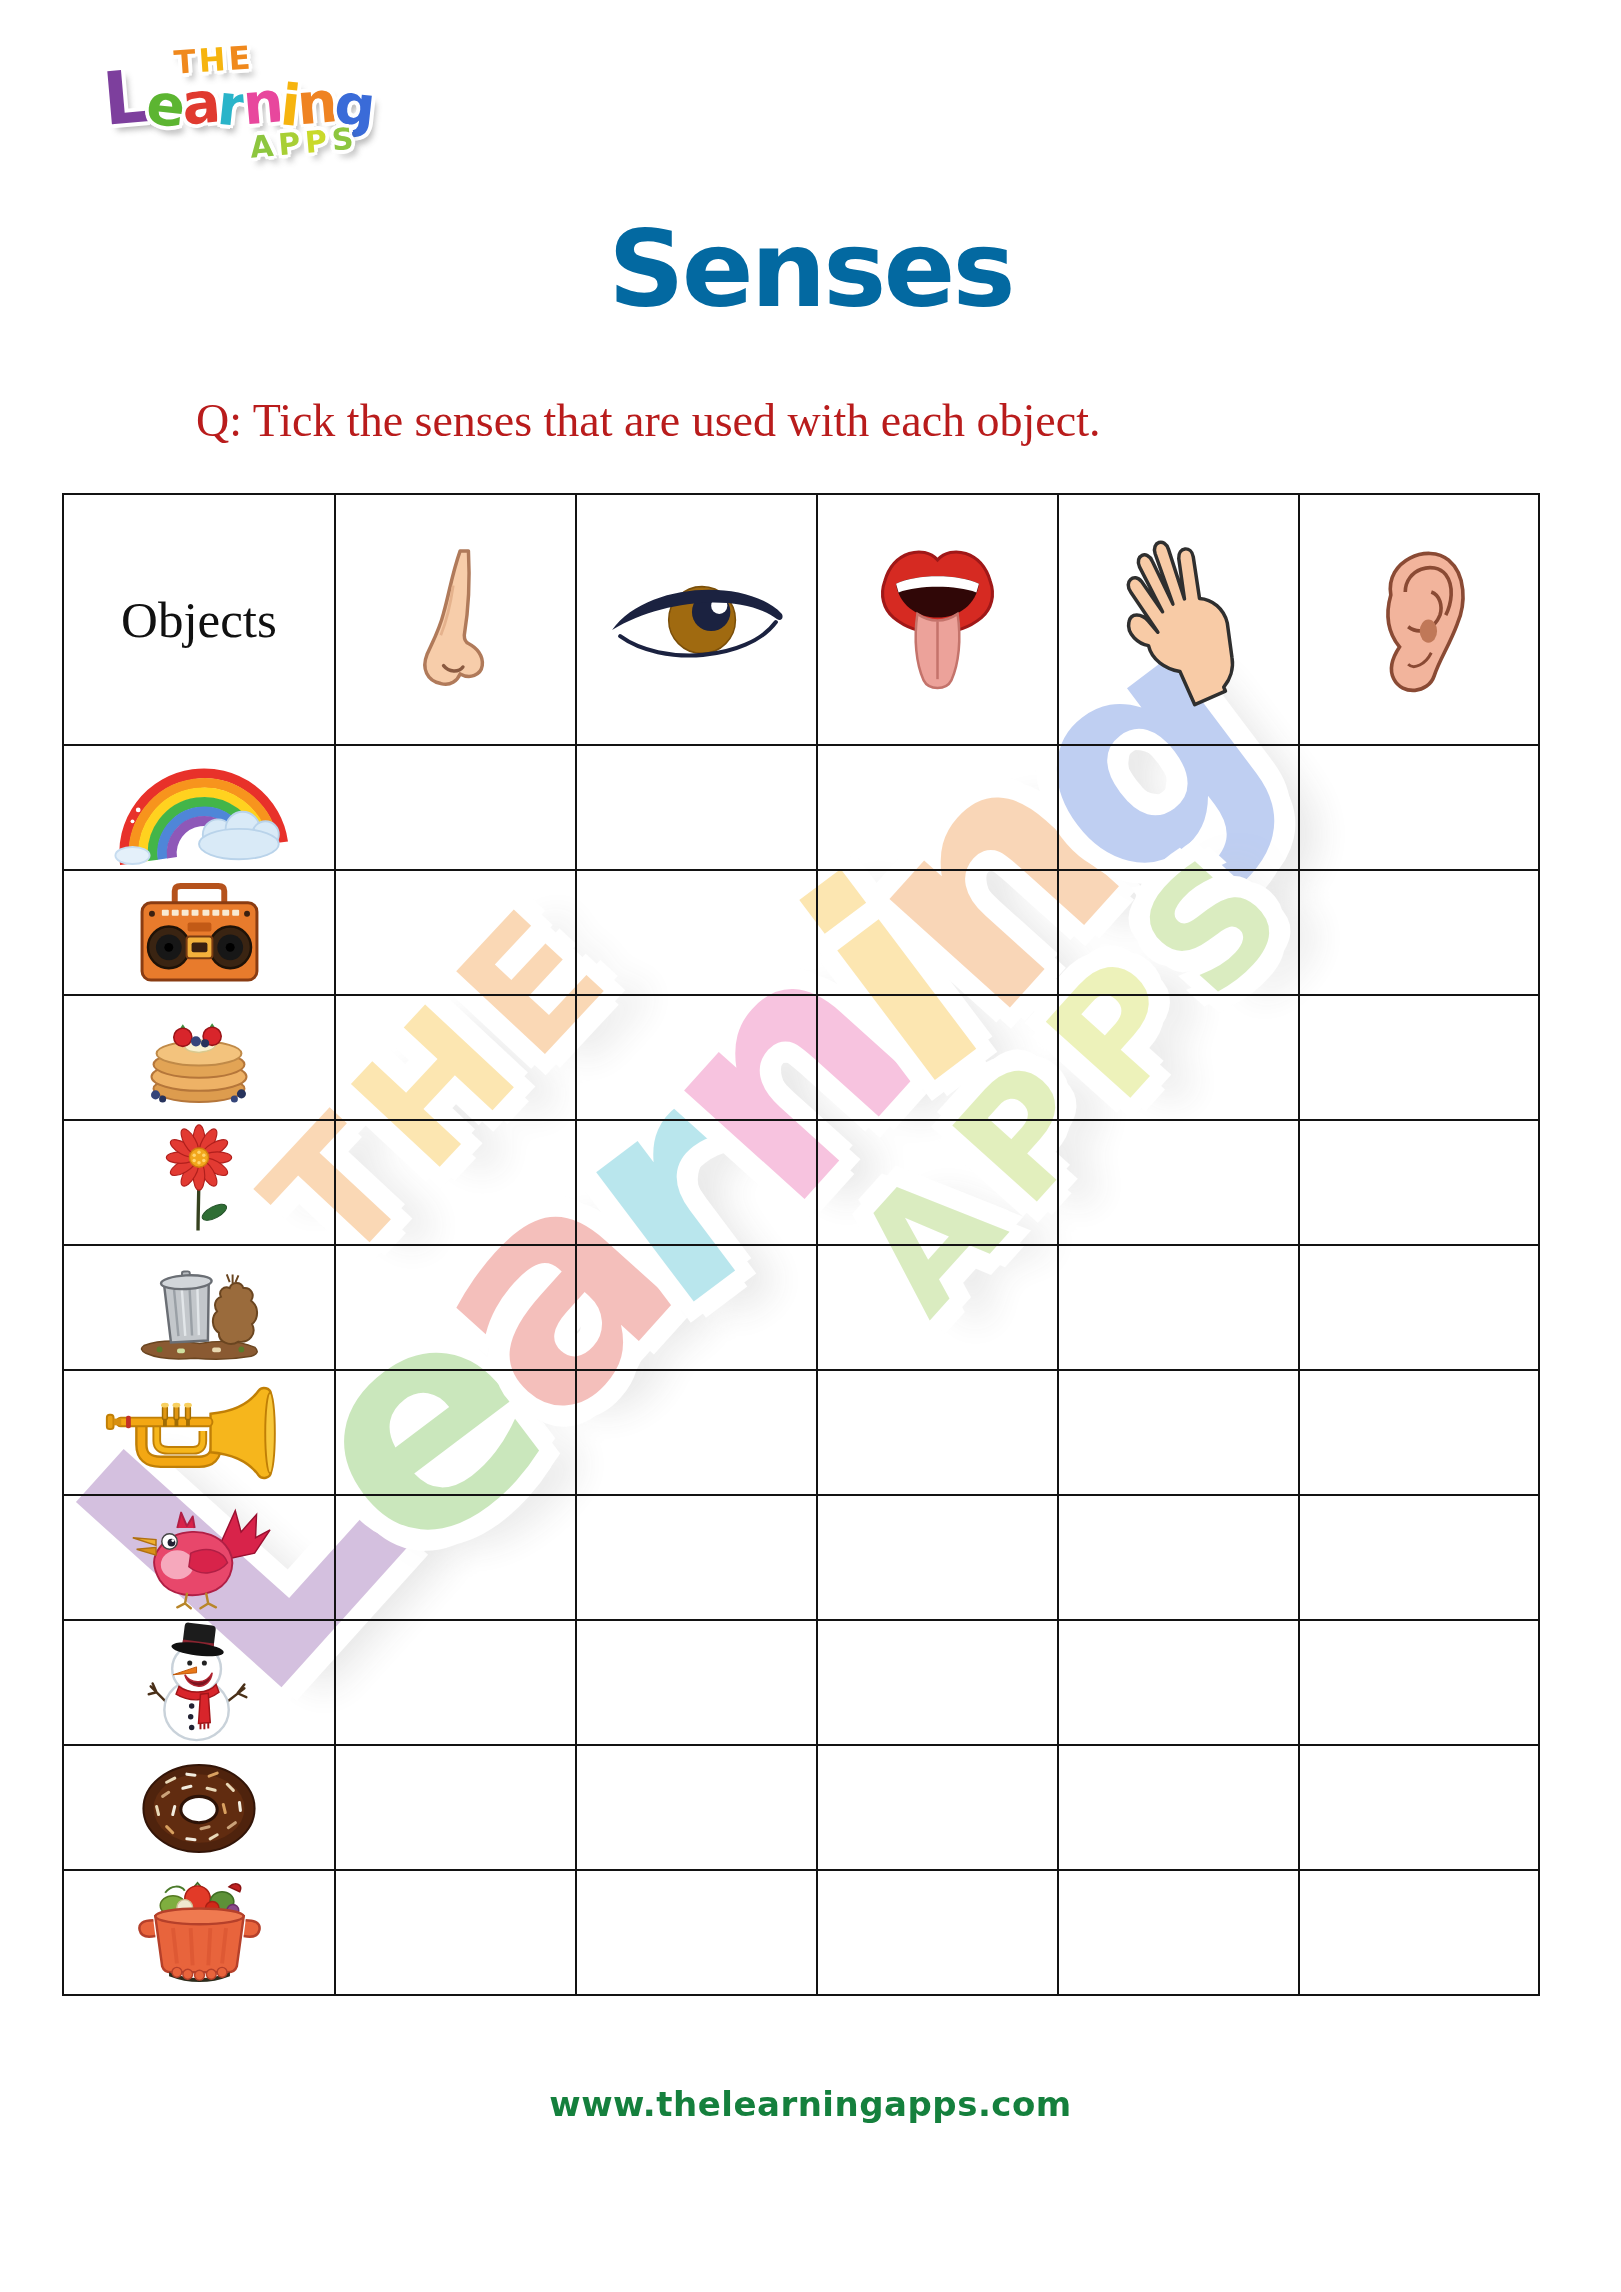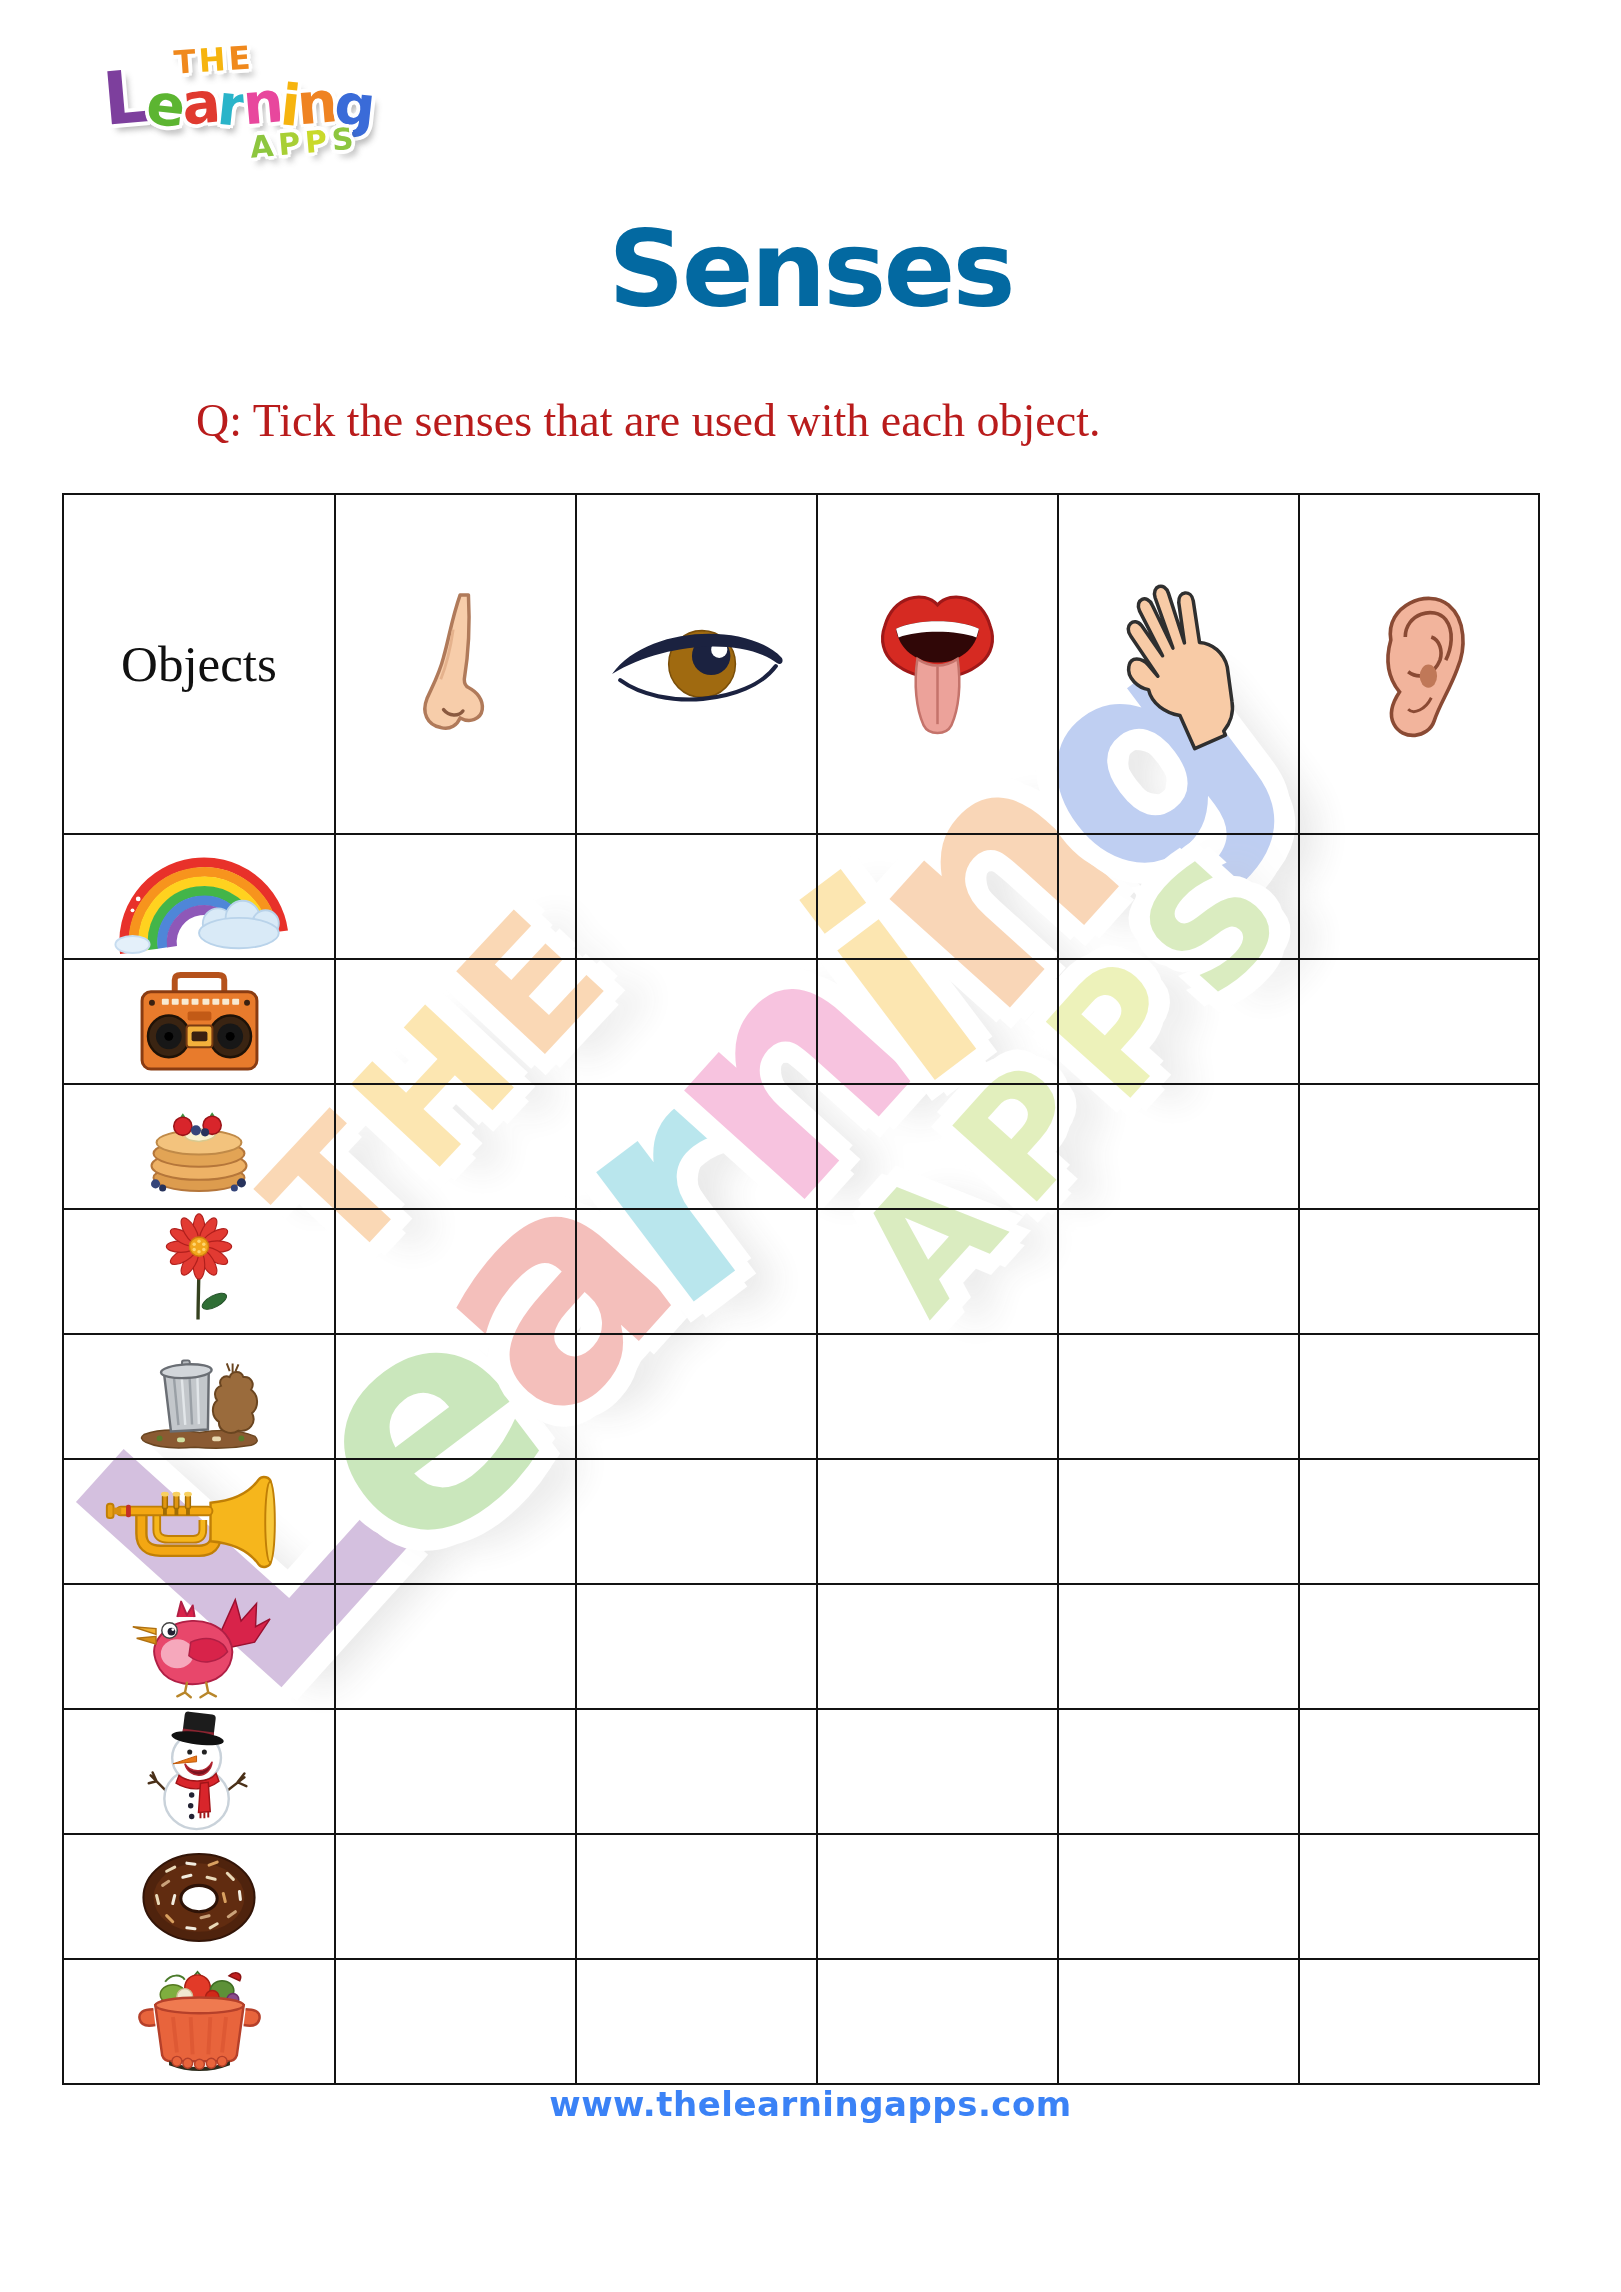--- a/index.html
+++ b/index.html
@@ -28,27 +28,27 @@
   
   .title{position:absolute;left:0;right:0;top:208px;text-align:center;z-index:2;
          font-family:"DejaVu Sans",sans-serif;font-weight:bold;font-size:106px;letter-spacing:-2.9px;color:#0369a1;}
   .question{position:absolute;left:196px;top:394px;z-index:2;
          font-family:"Liberation Serif",serif;font-size:46px;color:#b91c1c;}
 
   
   table.senses{position:absolute;left:62px;top:493px;z-index:2;border-collapse:collapse;table-layout:fixed;
          width:1476px;background:transparent;}
   table.senses td,table.senses th{border:2.9px solid #131313;padding:0;text-align:center;vertical-align:middle;background:transparent;}
-  tr.hdr{height:340px;}
+  tr.hdr{height:251px;}
   tr.obj{height:125px;}
   th.objects-label{font-family:"Liberation Serif",serif;font-weight:normal;font-size:51px;color:#111;}
   td svg, th svg{display:block;margin:0 auto;}
 
   .footer{position:absolute;left:0;right:0;top:2084px;text-align:center;z-index:2;
-          font-family:"DejaVu Sans",sans-serif;font-weight:bold;font-size:34px;color:#3b82f6;letter-spacing:0.5px;}
+          font-family:"DejaVu Sans",sans-serif;font-weight:bold;font-size:34px;color:#15803d;letter-spacing:0.5px;}
 </style>
 </head>
 <body>
 
 <div class="page">
 
   <div class="watermark" aria-hidden="true">
     <div class="logo-box bubble">
       <div class="the"><span style="color: rgb(240, 137, 29);">T</span><span style="color: rgb(246, 180, 15);">H</span><span style="color: rgb(240, 137, 29);">E</span></div>
       <div class="word"><span style="color: rgb(125, 63, 157);">L</span><span style="color: rgb(92, 181, 49);">e</span><span style="color: rgb(224, 58, 47);">a</span><span style="color: rgb(42, 180, 201);">r</span><span style="color: rgb(232, 71, 157);">n</span><span style="color: rgb(246, 180, 15);">i</span><span style="color: rgb(239, 131, 34);">n</span><span style="color: rgb(58, 107, 216);">g</span></div>

